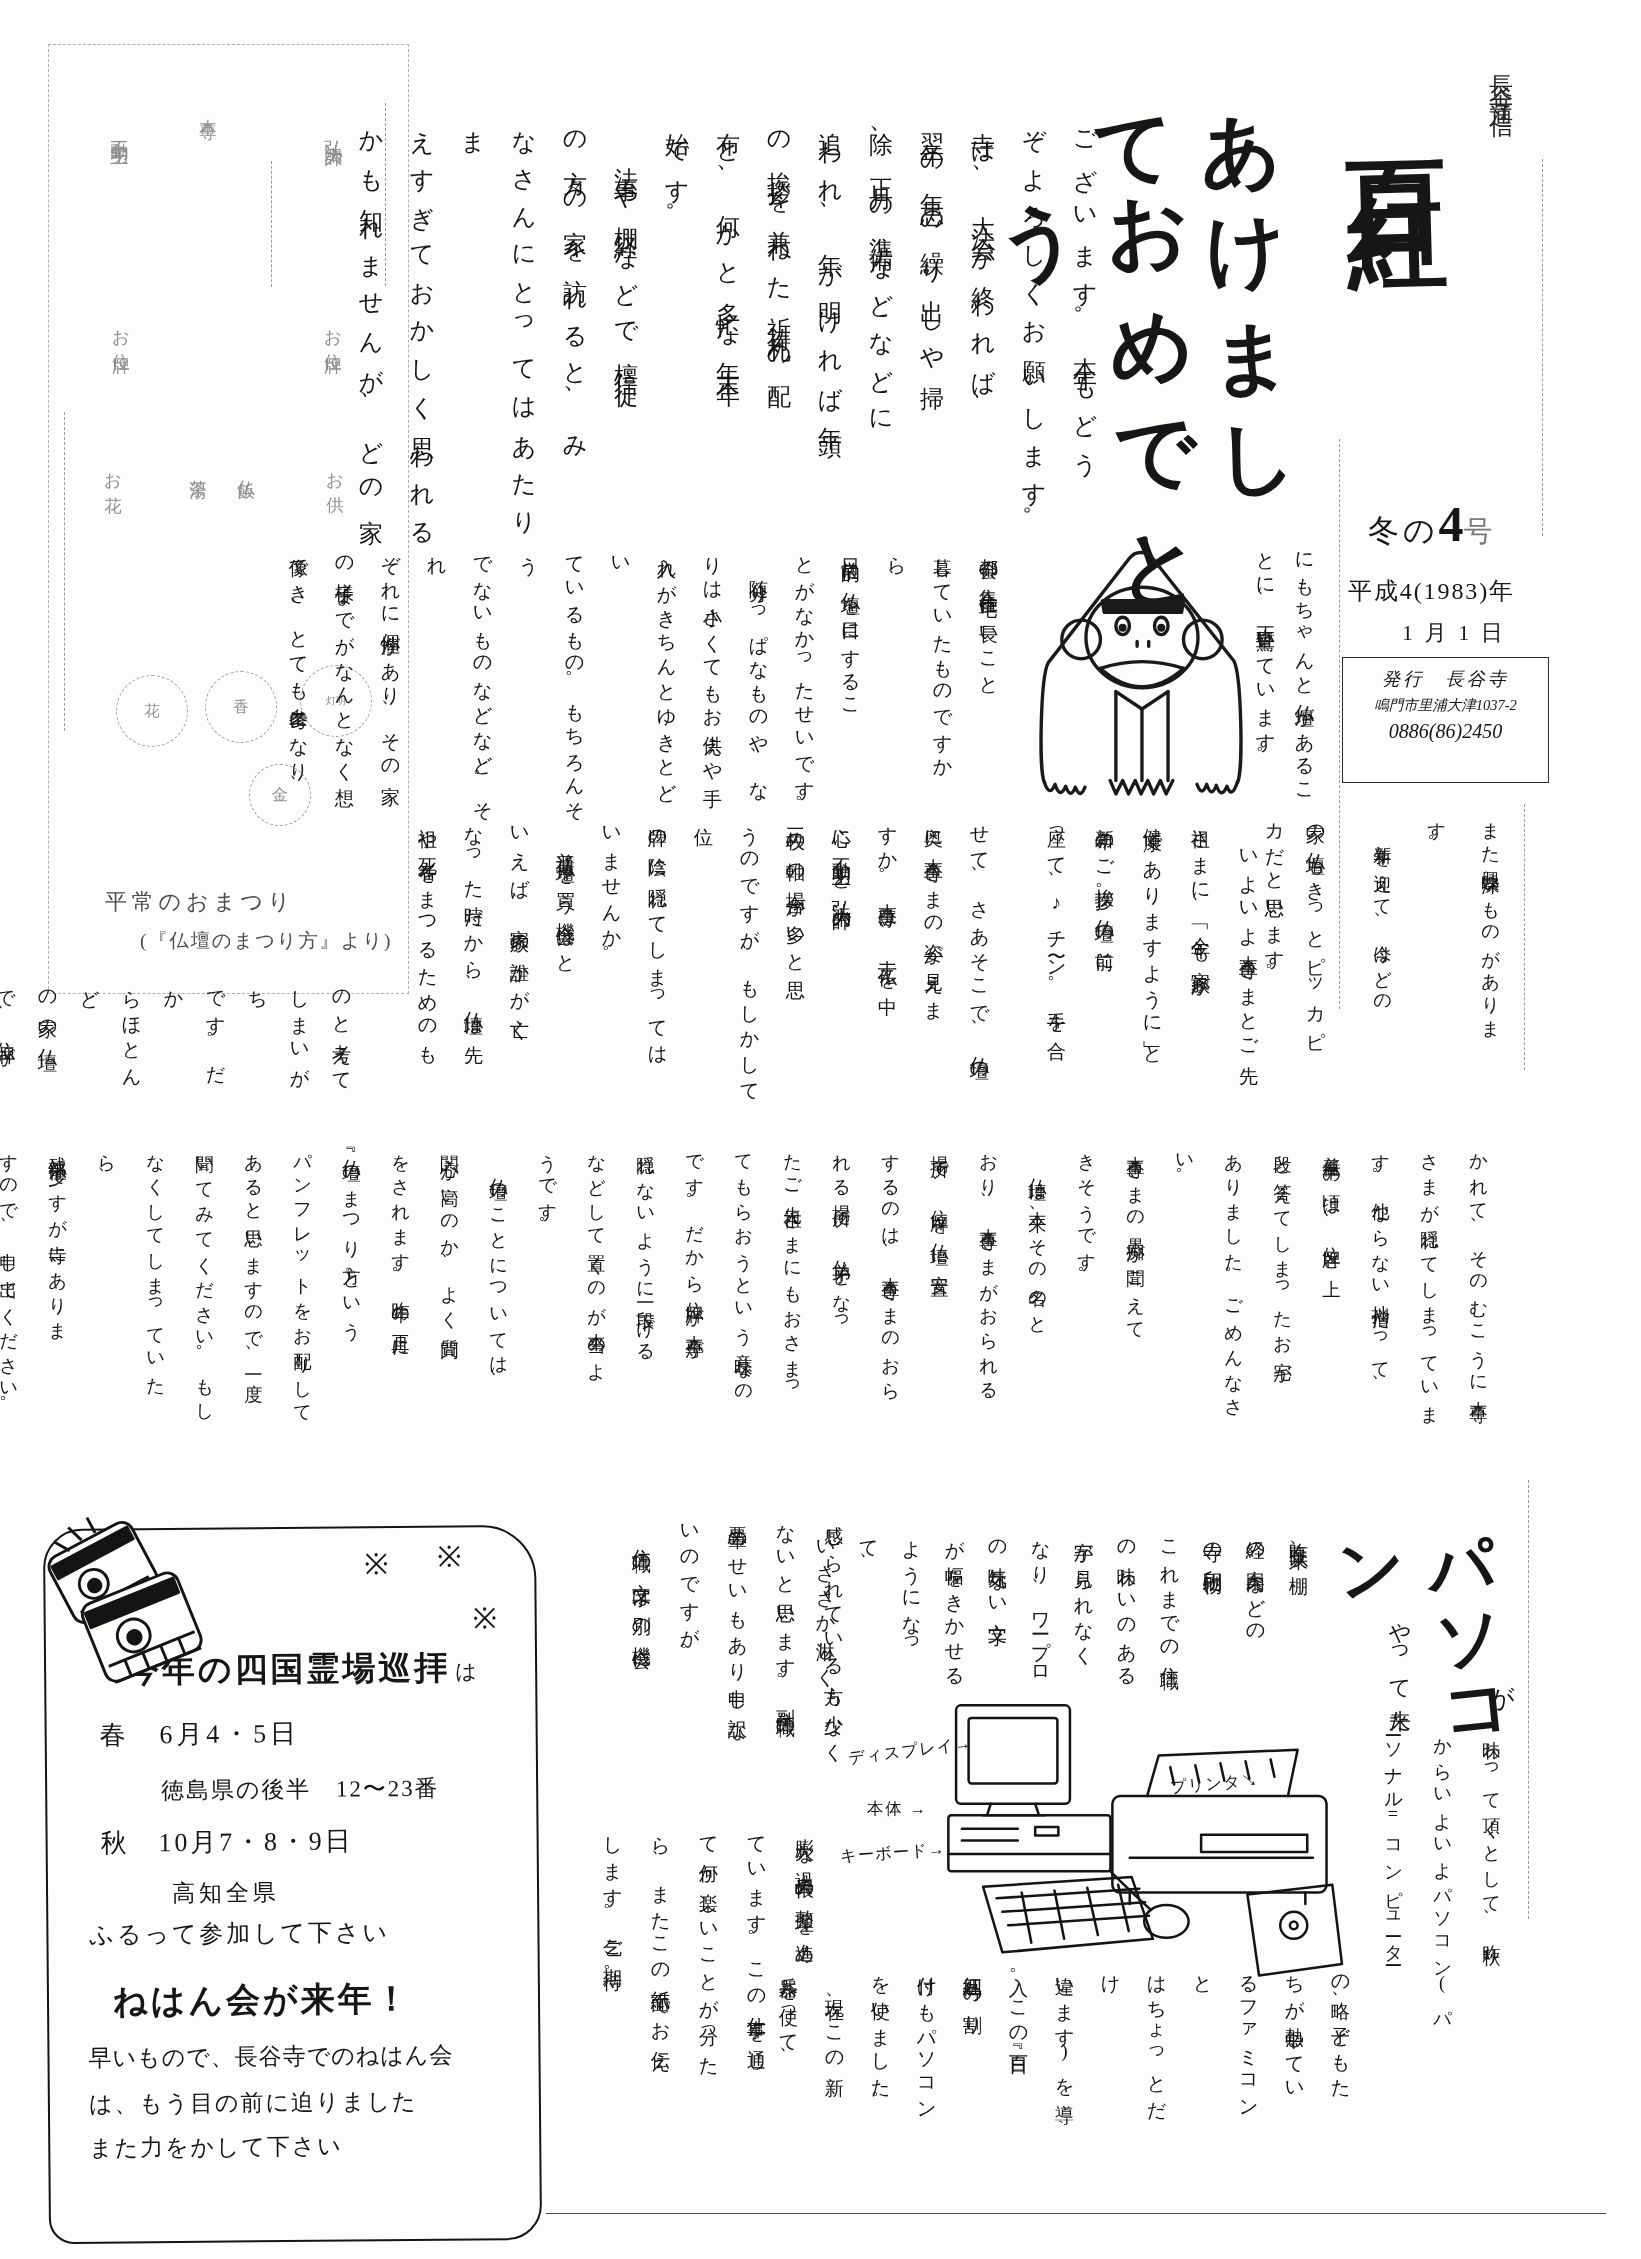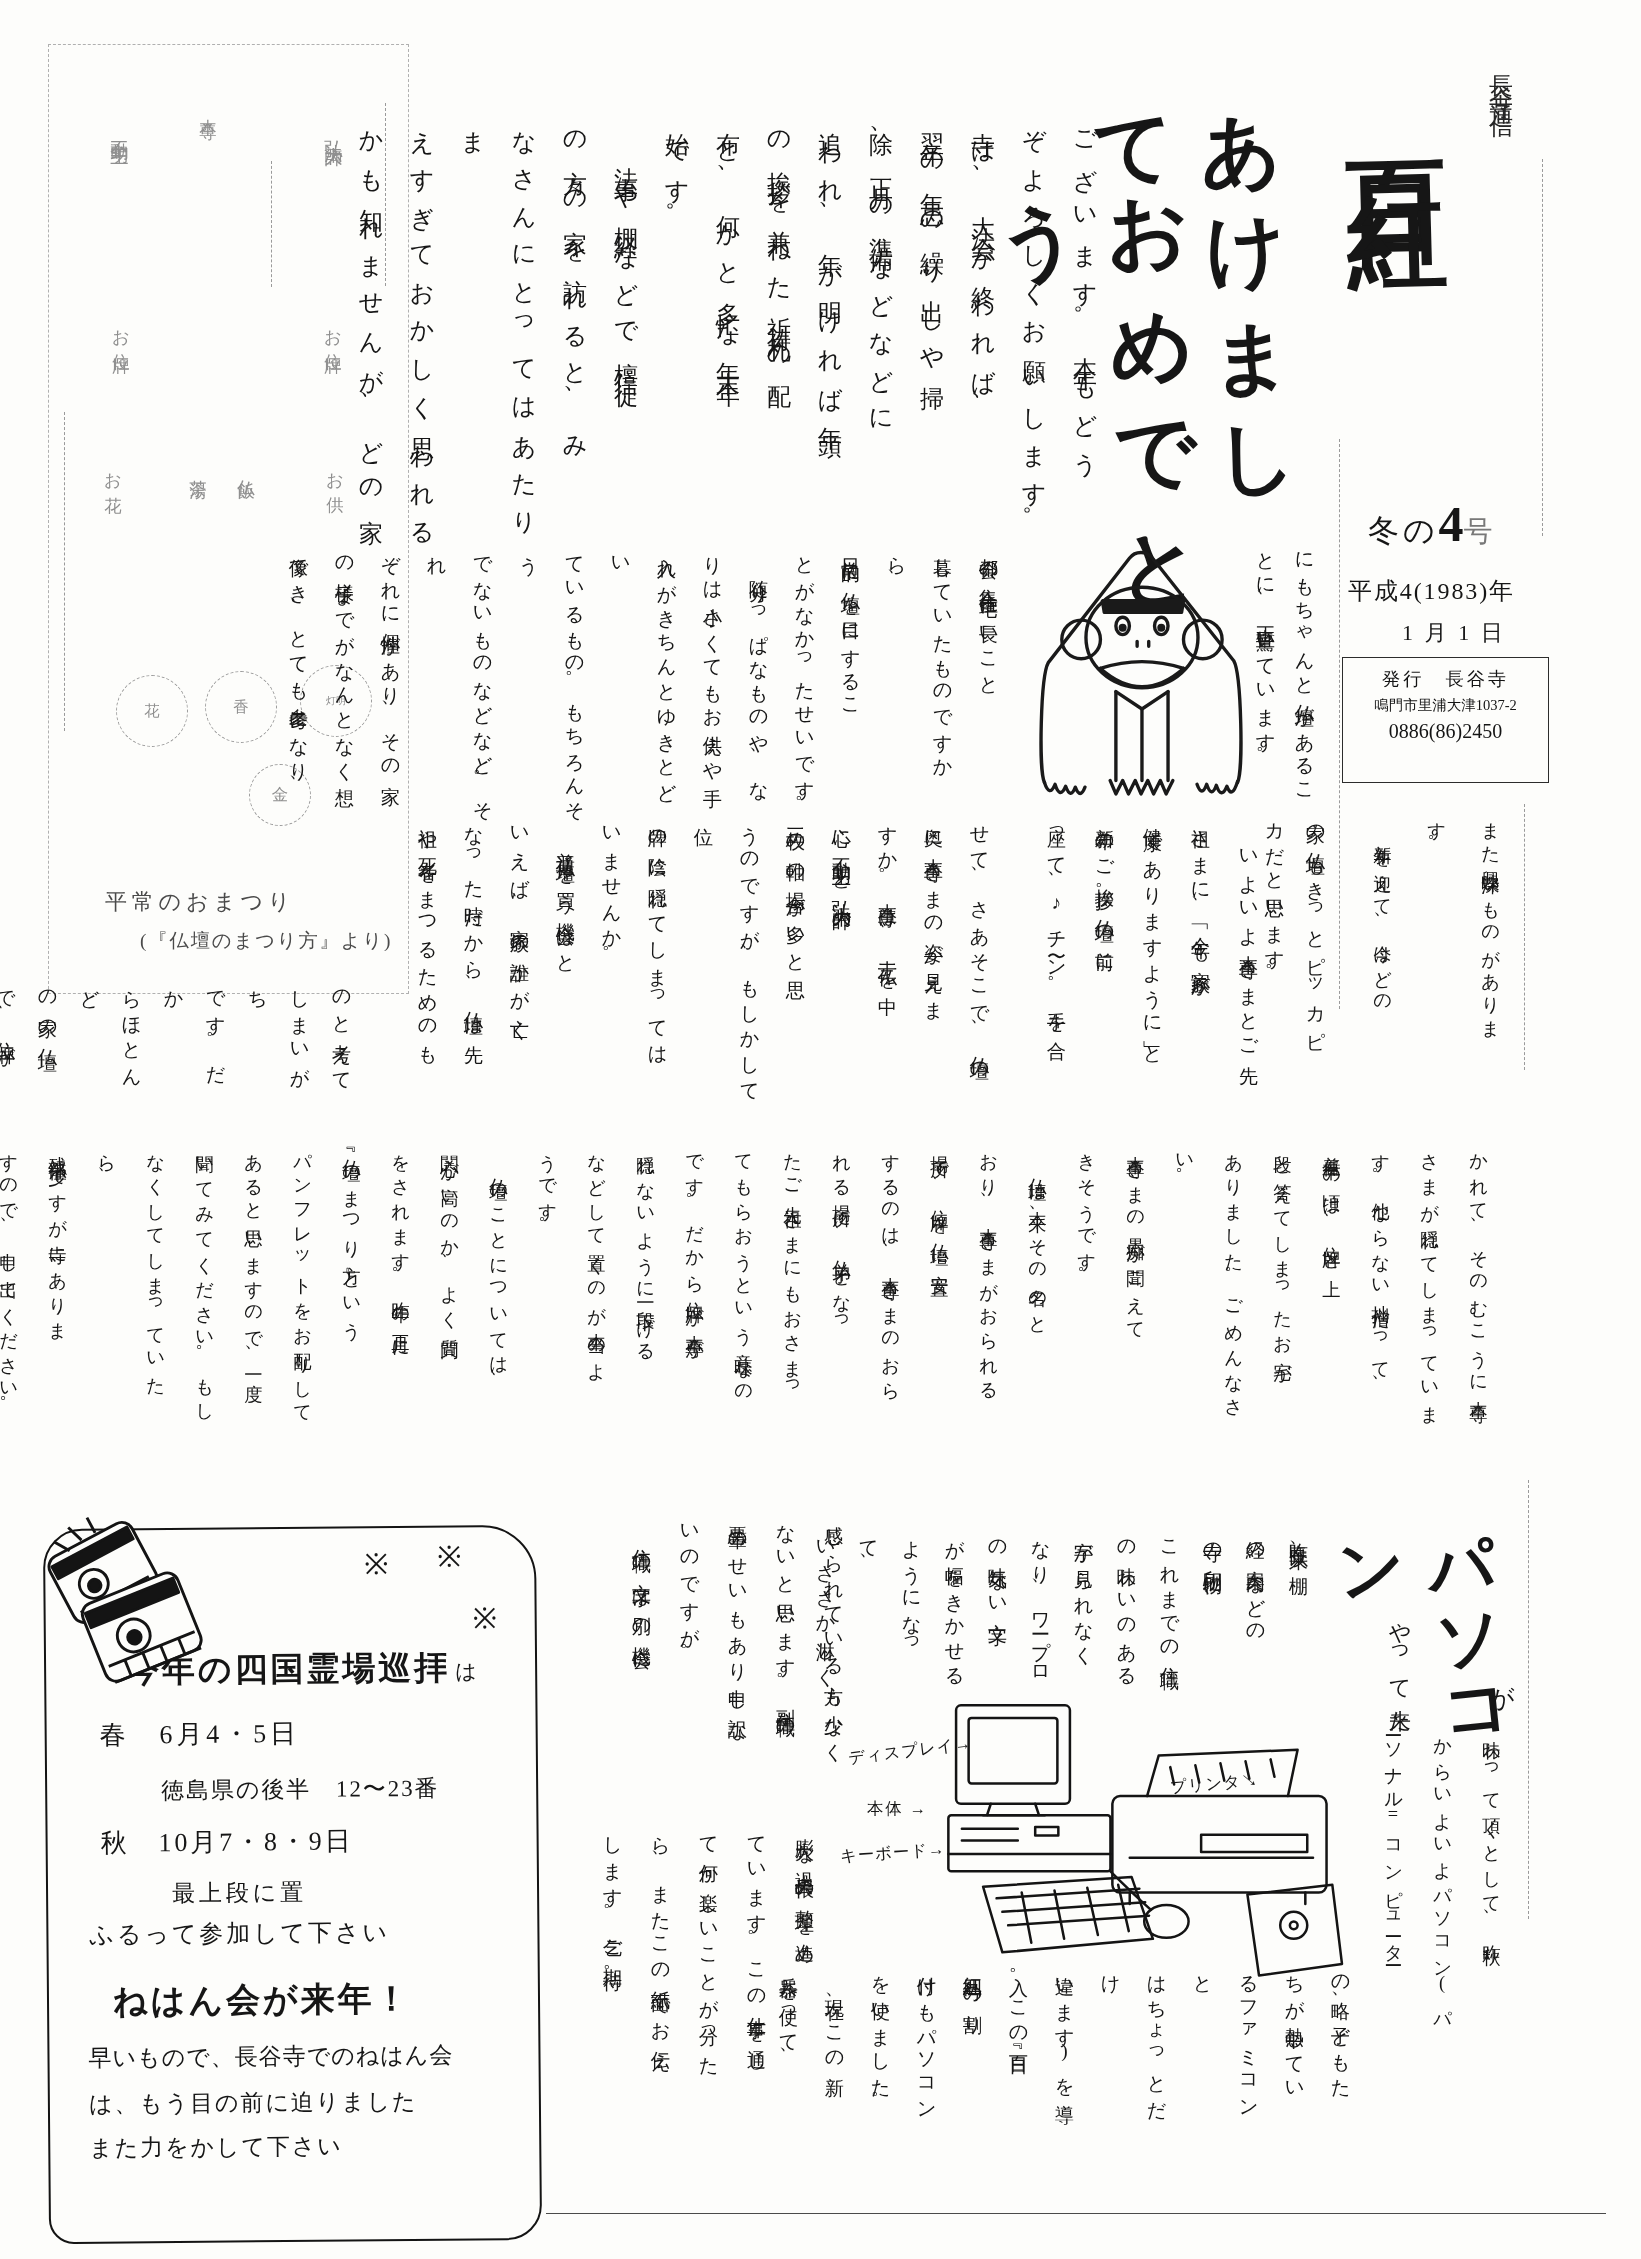--- a/index.html
+++ b/index.html
@@ -16,21 +16,21 @@
     white-space:pre-line;
     font-family:"Liberation Serif", serif;
     color:#161616;
   }
   .htext{ position:absolute; white-space:pre; color:#161616; }
   .faint{ color:#8f8f8f; }
   .dash-v{ position:absolute; width:0; border-left:1.9px dashed #9a9a9a; }
   .dash-circle{ position:absolute; border:1.9px dashed #9a9a9a; border-radius:50%;
     display:flex; align-items:center; justify-content:center; color:#8f8f8f; }
   .masthead-title{ font-weight:bold; }
-  .pubbox{ position:absolute; border:1.9px solid #2c2c2c; }
+  .pubbox{ position:absolute; border:1.9px solid #2c2c2c;font-style:italic; }
   .pubbox div{ text-align:center; }
   .annc-box{ position:absolute; border:2.4px solid #141414; }
   svg{ position:absolute; overflow:visible; }
 </style>
 </head>
 <body>
 
 <div id="page">
 
   <div class="vcol" style="top:56px; right:124px; height:183px; font-size:24px; letter-spacing:9.7px; color:#262626;">長谷寺通信</div>
@@ -286,21 +286,21 @@
     <div class="htext" style="left:392px; top:7.7px; font-size:29px;">※</div>
     <div class="htext" style="left:427px; top:70px; font-size:29px;">※</div>
 
     <div class="htext" style="left:56px; top:100px;">
       <span style="font-size:33px; font-weight:600; letter-spacing:2.9px;">今年の四国霊場巡拝</span><span style="font-size:21px;"> は</span>
     </div>
 
     <div class="htext" style="left:53px; top:187px; font-size:26px; letter-spacing:3.9px;">春　6月4・5日</div>
     <div class="htext" style="left:114px; top:245px; font-size:23px; letter-spacing:1.9px;">徳島県の後半　12〜23番</div>
     <div class="htext" style="left:53px; top:295px; font-size:26px; letter-spacing:2.9px;">秋　10月7・8・9日</div>
-    <div class="htext" style="left:124px; top:348px; font-size:23px; letter-spacing:3.9px;">最上段に置</div>
+    <div class="htext" style="left:124px; top:348px; font-size:23px; letter-spacing:3.9px;">高知全県</div>
     <div class="htext" style="left:41px; top:388px; font-size:24px; letter-spacing:2.9px;">ふるって参加して下さい</div>
 
     <div class="htext" style="left:64px; top:448px; font-size:34px; font-weight:700; letter-spacing:2.9px;">ねはん会が来年！</div>
     <div class="htext" style="left:39px; top:512px; font-size:23px; letter-spacing:1px;">早いもので、長谷寺でのねはん会</div>
     <div class="htext" style="left:39px; top:558px; font-size:23px; letter-spacing:1.9px;">は、もう目の前に迫りました</div>
     <div class="htext" style="left:39px; top:602px; font-size:23px; letter-spacing:1.9px;">また力をかして下さい</div>
   </div>
 
   <svg style="left:37px; top:1489px;" width="179" height="217" viewBox="0 0 185 225">
     <g fill="none" stroke="#141414" stroke-width="3" stroke-linejoin="round">

